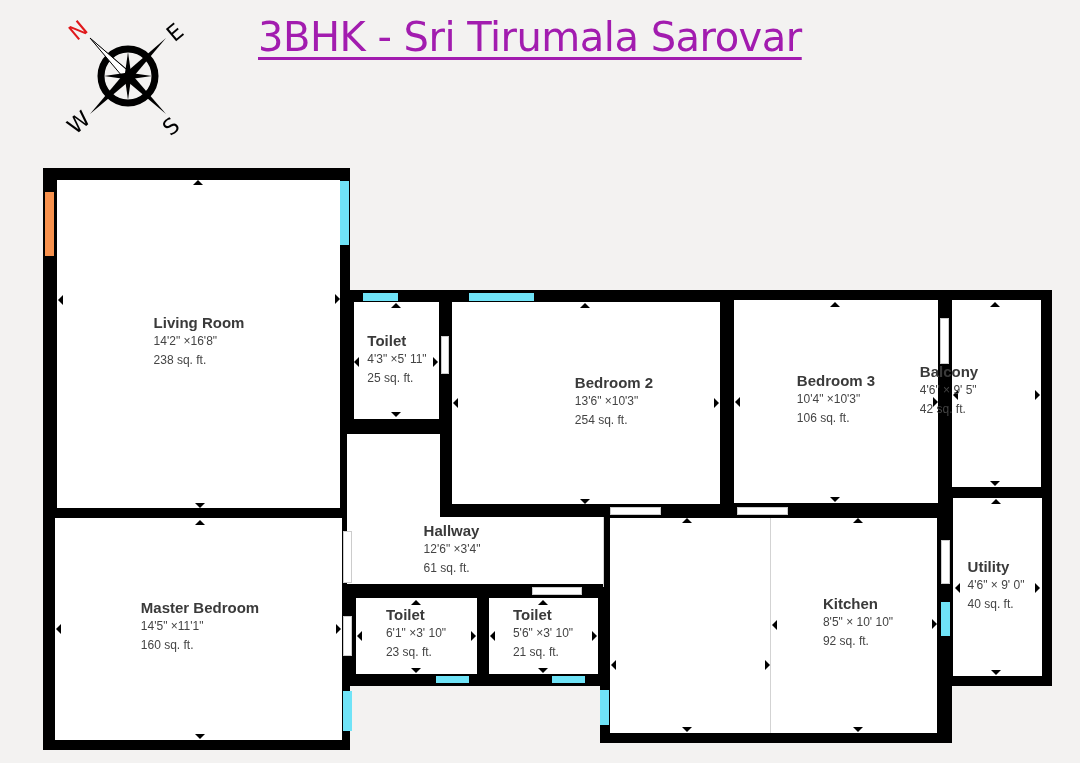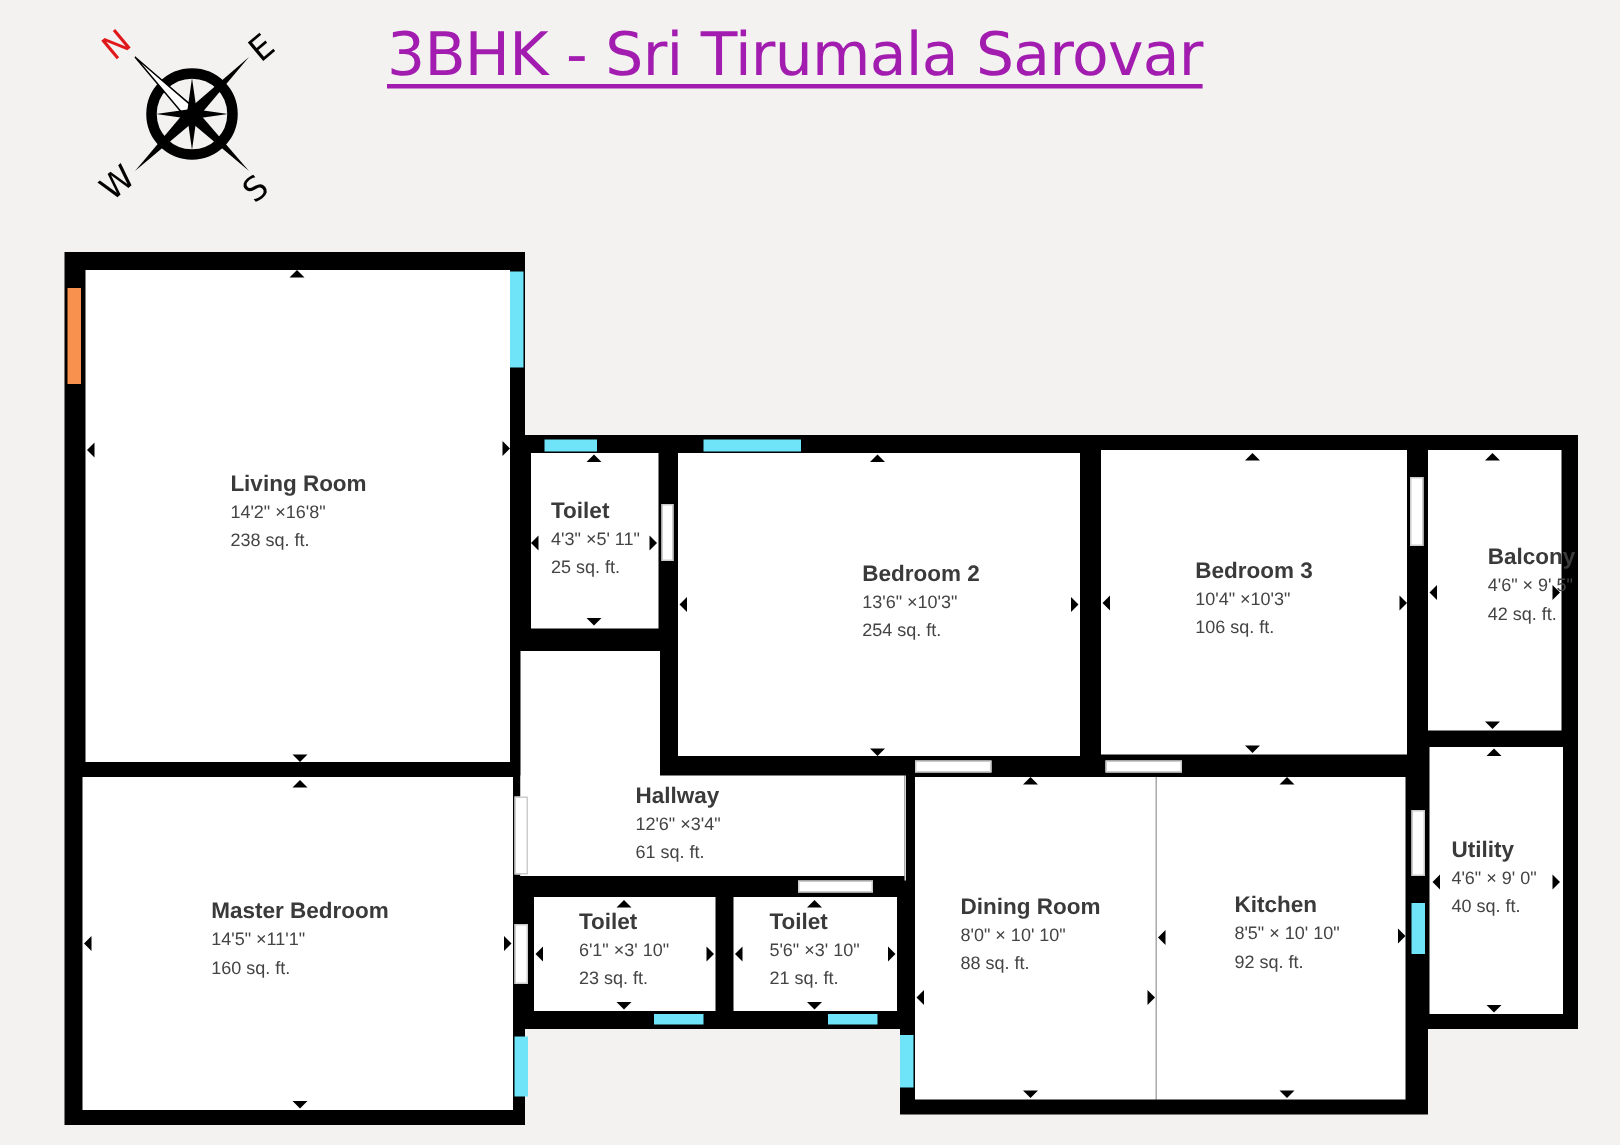--- a/index.html
+++ b/index.html
@@ -148,21 +148,21 @@
   <div class="label" style="left:614px;top:373px;">
     <div class="name">Bedroom 2</div>
     <div class="dim">13'6" ×10'3"</div>
     <div class="area">254 sq. ft.</div>
   </div>
   <div class="label" style="left:836px;top:371px;">
     <div class="name">Bedroom 3</div>
     <div class="dim">10'4" ×10'3"</div>
     <div class="area">106 sq. ft.</div>
   </div>
-  <div class="label" style="left:1021px;top:362px;">
+  <div class="label" style="left:949px;top:362px;">
     <div class="name">Balcony</div>
     <div class="dim">4'6" × 9' 5"</div>
     <div class="area">42 sq. ft.</div>
   </div>
   <div class="label" style="left:452px;top:521px;">
     <div class="name">Hallway</div>
     <div class="dim">12'6" ×3'4"</div>
     <div class="area">61 sq. ft.</div>
   </div>
   <div class="label" style="left:200px;top:598px;">
@@ -173,25 +173,20 @@
   <div class="label" style="left:416px;top:605px;">
     <div class="name">Toilet</div>
     <div class="dim">6'1" ×3' 10"</div>
     <div class="area">23 sq. ft.</div>
   </div>
   <div class="label" style="left:543px;top:605px;">
     <div class="name">Toilet</div>
     <div class="dim">5'6" ×3' 10"</div>
     <div class="area">21 sq. ft.</div>
   </div>
-  <div class="label" style="left:687px;top:595px;">
-    <div class="name">Dining Room</div>
-    <div class="dim">8'0" × 10' 10"</div>
-    <div class="area">88 sq. ft.</div>
-  </div>
   <div class="label" style="left:858px;top:594px;">
     <div class="name">Kitchen</div>
     <div class="dim">8'5" × 10' 10"</div>
     <div class="area">92 sq. ft.</div>
   </div>
   <div class="label" style="left:996px;top:557px;">
     <div class="name">Utility</div>
     <div class="dim">4'6" × 9' 0"</div>
     <div class="area">40 sq. ft.</div>
   </div>

